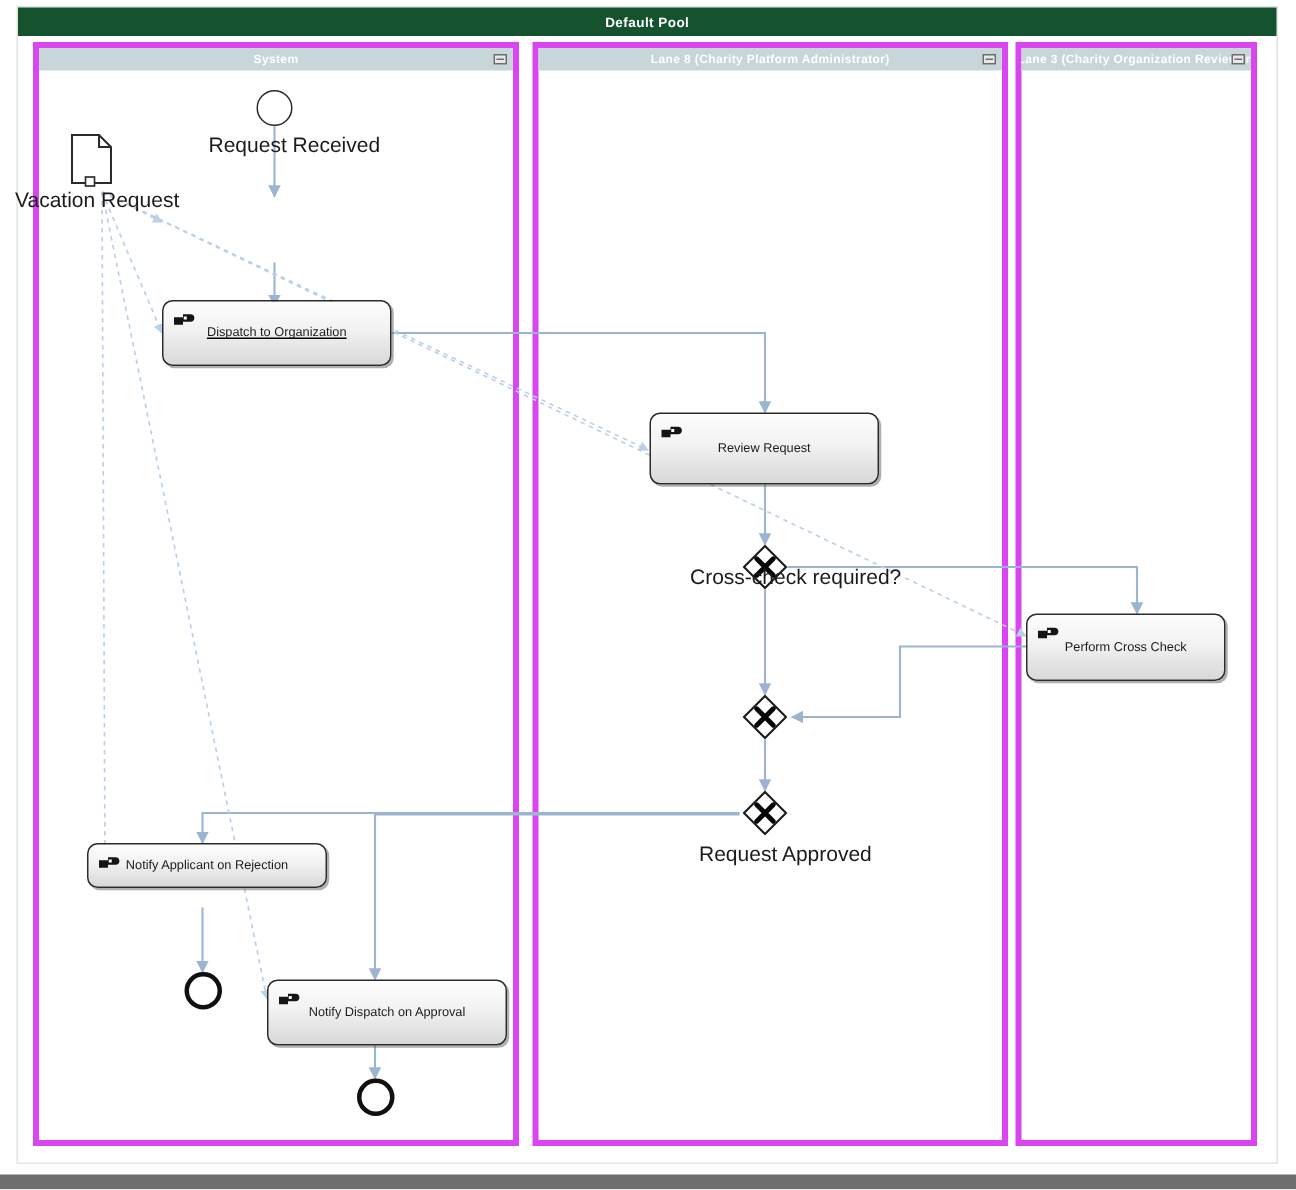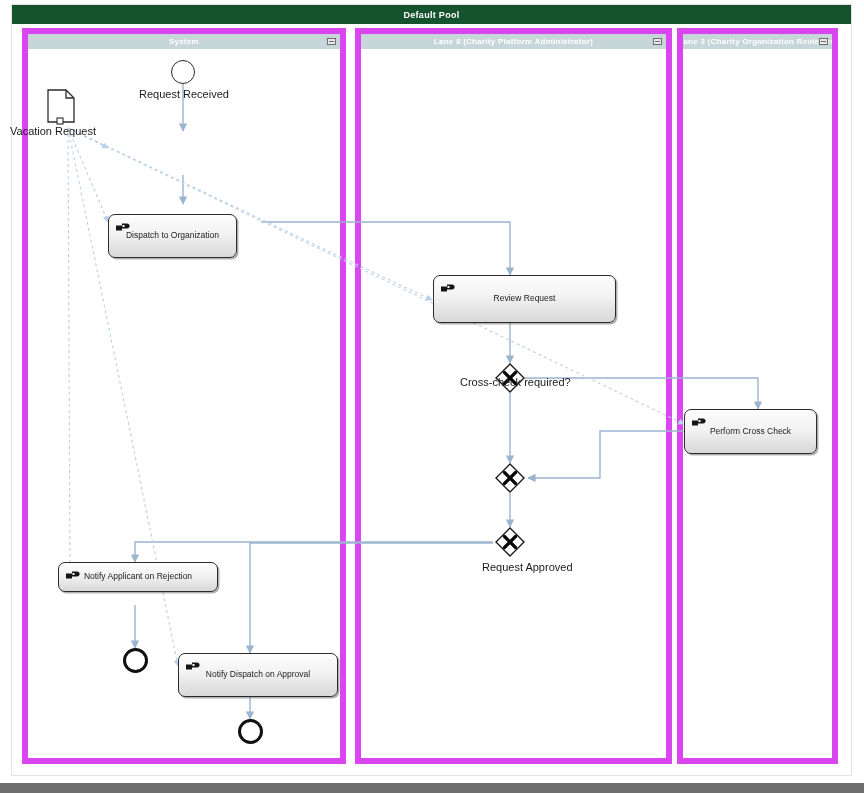--- a/index.html
+++ b/index.html
@@ -43,21 +43,21 @@
     justify-content: center;
     box-sizing: border-box;
   }
 
   
   .lane {
     position: absolute;
     top: 28px;
     height: 736px;
     background: #ffffff;
-    border: 6px solid #d946ef;
+    border: 4px solid #d946ef;
     box-sizing: border-box;
   }
   .lane-header {
     position: absolute;
     left: 0;
     top: 0;
     width: 100%;
     height: 15px;
     background: #c6d6d9;
     color: #ffffff;
@@ -149,21 +149,21 @@
   
   .dataobj {
     position: absolute;
     width: 28px;
     height: 36px;
   }
 
   
   .flabel {
     position: absolute;
-    font-size: 11px;
+    font-size: 14px;
     color: #1b1b1b;
     white-space: nowrap;
   }
 
   
   .bottom-bar {
     position: absolute;
     left: 0;
     bottom: 0;
     width: 864px;
@@ -265,29 +265,29 @@
       <path d="M19,1 L19,9 L27,9" fill="none" stroke="#2b2b2b" stroke-width="1.3"></path>
       <rect x="10" y="29" width="6" height="6" fill="#ffffff" stroke="#2b2b2b" stroke-width="1.1"></rect>
     </svg>
   </div>
   <div class="flabel" style="left:10px; top:125px;">Vacation Request</div>
 
   <div class="event start" style="left:171px; top:60px; width:24px; height:24px;"></div>
   <div class="flabel" style="left:139px; top:88px;">Request Received</div>
 
 
-  <div class="task" style="left:108px; top:214px; width:129px; height:44px;">
+  <div class="task" style="left:108px; top:200px; width:153px; height:44px;text-decoration:underline;">
     <svg class="task-icon" viewBox="0 0 16 14">
       <path d="M1,5.5 L7,5.5 L7,3.5 L12,3.5 C13.6,3.5 14.6,4.6 14.6,6 C14.6,7.4 13.6,8.5 12,8.5 L7,8.5 L7,10.5 L1,10.5 Z" fill="#151515"></path>
       <rect x="7.5" y="5" width="2" height="2" fill="#ffffff"></rect>
     </svg>
     <span class="task-label">Dispatch to Organization</span>
   </div>
 
-  <div class="task" style="left:433px; top:275px; width:183px; height:48px;">
+  <div class="task" style="left:433px; top:275px; width:153px; height:48px;">
     <svg class="task-icon" viewBox="0 0 16 14">
       <path d="M1,5.5 L7,5.5 L7,3.5 L12,3.5 C13.6,3.5 14.6,4.6 14.6,6 C14.6,7.4 13.6,8.5 12,8.5 L7,8.5 L7,10.5 L1,10.5 Z" fill="#151515"></path>
       <rect x="7.5" y="5" width="2" height="2" fill="#ffffff"></rect>
     </svg>
     <span class="task-label">Review  Request</span>
   </div>
 
   <div class="task" style="left:684px; top:409px; width:133px; height:45px;">
     <svg class="task-icon" viewBox="0 0 16 14">
       <path d="M1,5.5 L7,5.5 L7,3.5 L12,3.5 C13.6,3.5 14.6,4.6 14.6,6 C14.6,7.4 13.6,8.5 12,8.5 L7,8.5 L7,10.5 L1,10.5 Z" fill="#151515"></path>
@@ -326,20 +326,20 @@
       <path d="M9.5,9.5 L20.5,20.5 M20.5,9.5 L9.5,20.5" stroke="#050505" stroke-width="3.2" stroke-linecap="round"></path>
     </svg>
   </div>
 
   <div class="gateway" style="left:495px; top:527px;">
     <svg width="30" height="30" viewBox="0 0 30 30">
       <path d="M15,1 L29,15 L15,29 L1,15 Z" fill="#ffffff" stroke="#1b1b1b" stroke-width="1.4"></path>
       <path d="M9.5,9.5 L20.5,20.5 M20.5,9.5 L9.5,20.5" stroke="#050505" stroke-width="3.2" stroke-linecap="round"></path>
     </svg>
   </div>
-  <div class="flabel" style="left:466px; top:561px;margin-left:16px;">Request Approved</div>
+  <div class="flabel" style="left:466px; top:561px;">Request Approved</div>
 
   <div class="event end" style="left:123px; top:648px; width:25px; height:25px;"></div>
   <div class="event end" style="left:238px; top:719px; width:25px; height:25px;"></div>
 
   <div class="right-gutter"></div>
   <div class="bottom-bar"></div>
 </div>
 
 </body></html>

